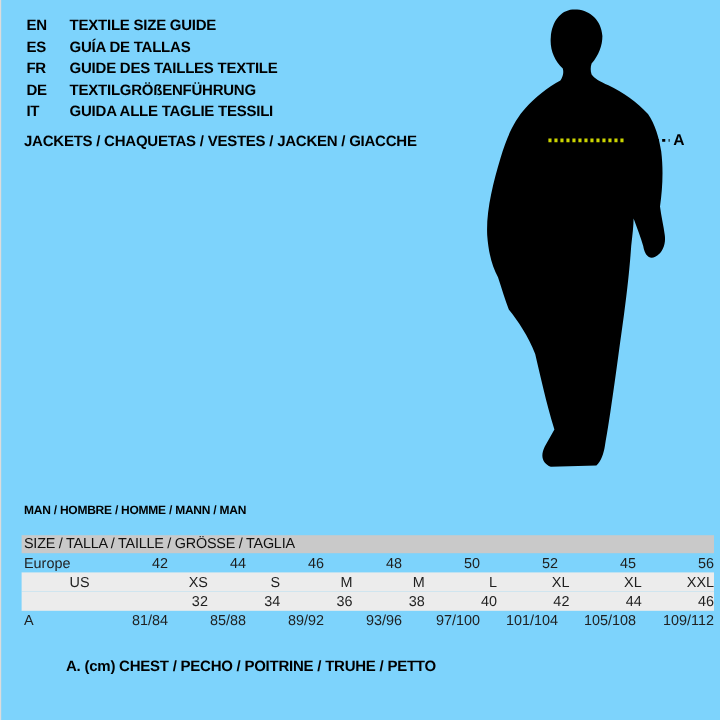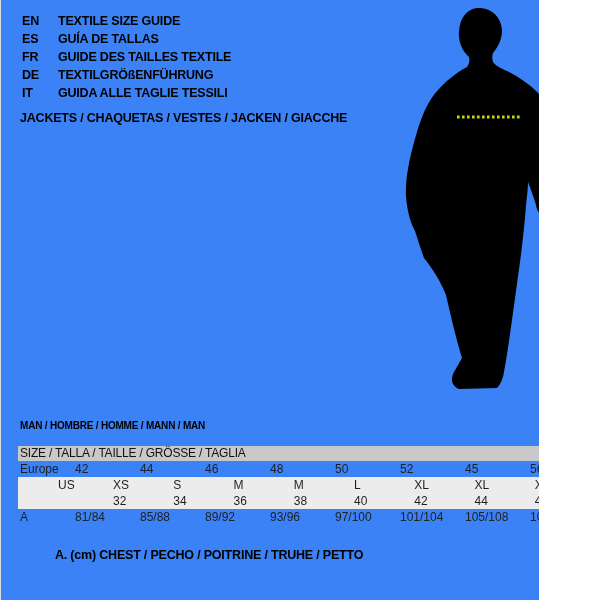--- a/index.html
+++ b/index.html
@@ -1,17 +1,17 @@
 <!DOCTYPE html>
 <html><head>
 <meta charset="utf-8">
 <style>
   html,body{margin:0;padding:0;background:#ffffff;}
   #page{
-    position:relative;width:539px;height:600px;background:#3b82f6;overflow:hidden;
+    position:relative;width:600px;height:600px;background:#7dd3fc;overflow:hidden;
     font-family:"Liberation Sans","DejaVu Sans",sans-serif;color:#000;
   }
   .edge-line{position:absolute;left:0;top:0;width:1px;height:600px;background:#dcdcdc;}
 
   
   .langs{position:absolute;left:22px;top:12px;}
   .lang-row{display:flex;height:18px;line-height:18px;font-size:12.5px;font-weight:700;letter-spacing:-0.2px;}
   .lang-code{width:36px;flex:0 0 36px;}
   
   .cats{position:absolute;left:20px;top:109px;}
@@ -24,21 +24,21 @@
   
   .section-title{position:absolute;left:20px;top:420px;font-size:10px;font-weight:700;letter-spacing:-0.2px;}
 
   
   .size-table{position:absolute;left:18px;top:446px;width:577px;font-size:12px;color:#1f1f1f;}
   .tbl-header{height:15px;line-height:15px;background:#c9c9c9;padding-left:2px;color:#111;
               font-size:12px;letter-spacing:-0.2px;}
   .tbl-row{display:flex;height:16px;line-height:16px;}
   .tbl-row.shaded{background:#ececec;padding-left:38px;}
   .tbl-label{flex:0 0 55px;padding-left:2px;text-align:left;}
-  .tbl-cell{flex:1 1 0;text-align:left;}
+  .tbl-cell{flex:1 1 0;text-align:right;}
 
   
   .footnote{position:absolute;left:20px;top:548px;font-size:12.5px;font-weight:700;letter-spacing:-0.2px;margin-left:35px;}
 </style>
 </head>
 <body>
 
 <div id="page">
   <div class="edge-line"></div>
 

